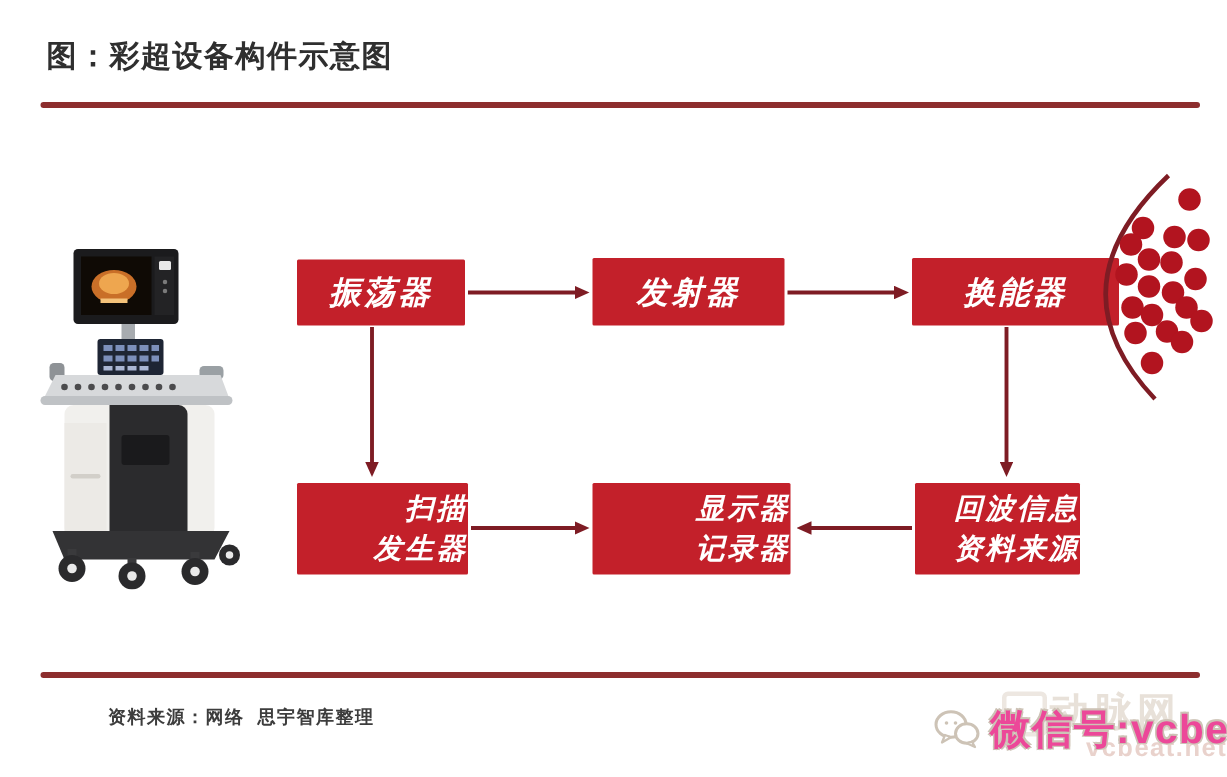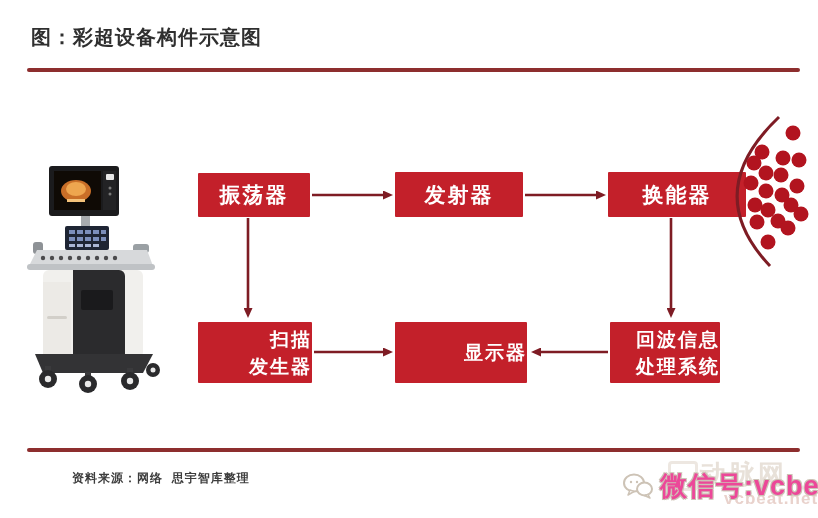--- a/index.html
+++ b/index.html
@@ -17,21 +17,21 @@
   .source{
     position:absolute;left:32px;top:470px;font-size:12px;font-weight:bold;
     color:var(--source-text);letter-spacing:1px;white-space:pre;margin-left:40px;
   }
   .machine{position:absolute;left:15px;top:158px;width:160px;height:235px;}
   .box{
     position:absolute;background:var(--box-red);color:var(--box-text);
     display:flex;flex-direction:column;align-items:center;justify-content:center;
     font-weight:bold;letter-spacing:2px;text-align:center;border-radius:1px;
   }
-  .box span{display:block;}
+  .box span{display:block;font-style:italic;}
   .box-1line{font-size:21px;}
   .box-2line{font-size:19px;line-height:27px;align-items:flex-end;}
   .b-osc{left:198px;top:173px;width:112px;height:44px;}
   .b-tx {left:395px;top:172px;width:128px;height:45px;}
   .b-td {left:608px;top:172px;width:138px;height:45px;}
   .b-scan{left:198px;top:322px;width:114px;height:61px;}
   .b-disp{left:395px;top:322px;width:132px;height:61px;}
   .b-echo{left:610px;top:322px;width:110px;height:61px;}
   svg.overlay{position:absolute;left:0;top:0;pointer-events:none;}
   .conn{stroke:var(--arrow-maroon);stroke-width:2.6px;}
@@ -151,24 +151,25 @@
   </div>
   <div class="box box-1line b-td">
     <span>换能器</span>
   </div>
   <div class="box box-2line b-scan">
     <span>扫描</span>
     <span>发生器</span>
   </div>
   <div class="box box-2line b-disp">
     <span>显示器</span>
+    <span>记录器</span>
   </div>
   <div class="box box-2line b-echo">
     <span>回波信息</span>
-    <span>处理系统</span>
+    <span>资料来源</span>
   </div>
 
   <svg class="overlay" width="818" height="518" viewBox="0 0 818 518">
     <defs>
       <marker id="ah" markerWidth="10" markerHeight="9" refX="2" refY="4.5" orient="auto" markerUnits="userSpaceOnUse">
         <path d="M0,0 L10,4.5 L0,9 Z" fill="#7e1c24"></path>
       </marker>
     </defs>
     <line class="conn" x1="312" y1="195" x2="385" y2="195" marker-end="url(#ah)"></line>
     <line class="conn" x1="525" y1="195" x2="598" y2="195" marker-end="url(#ah)"></line>

